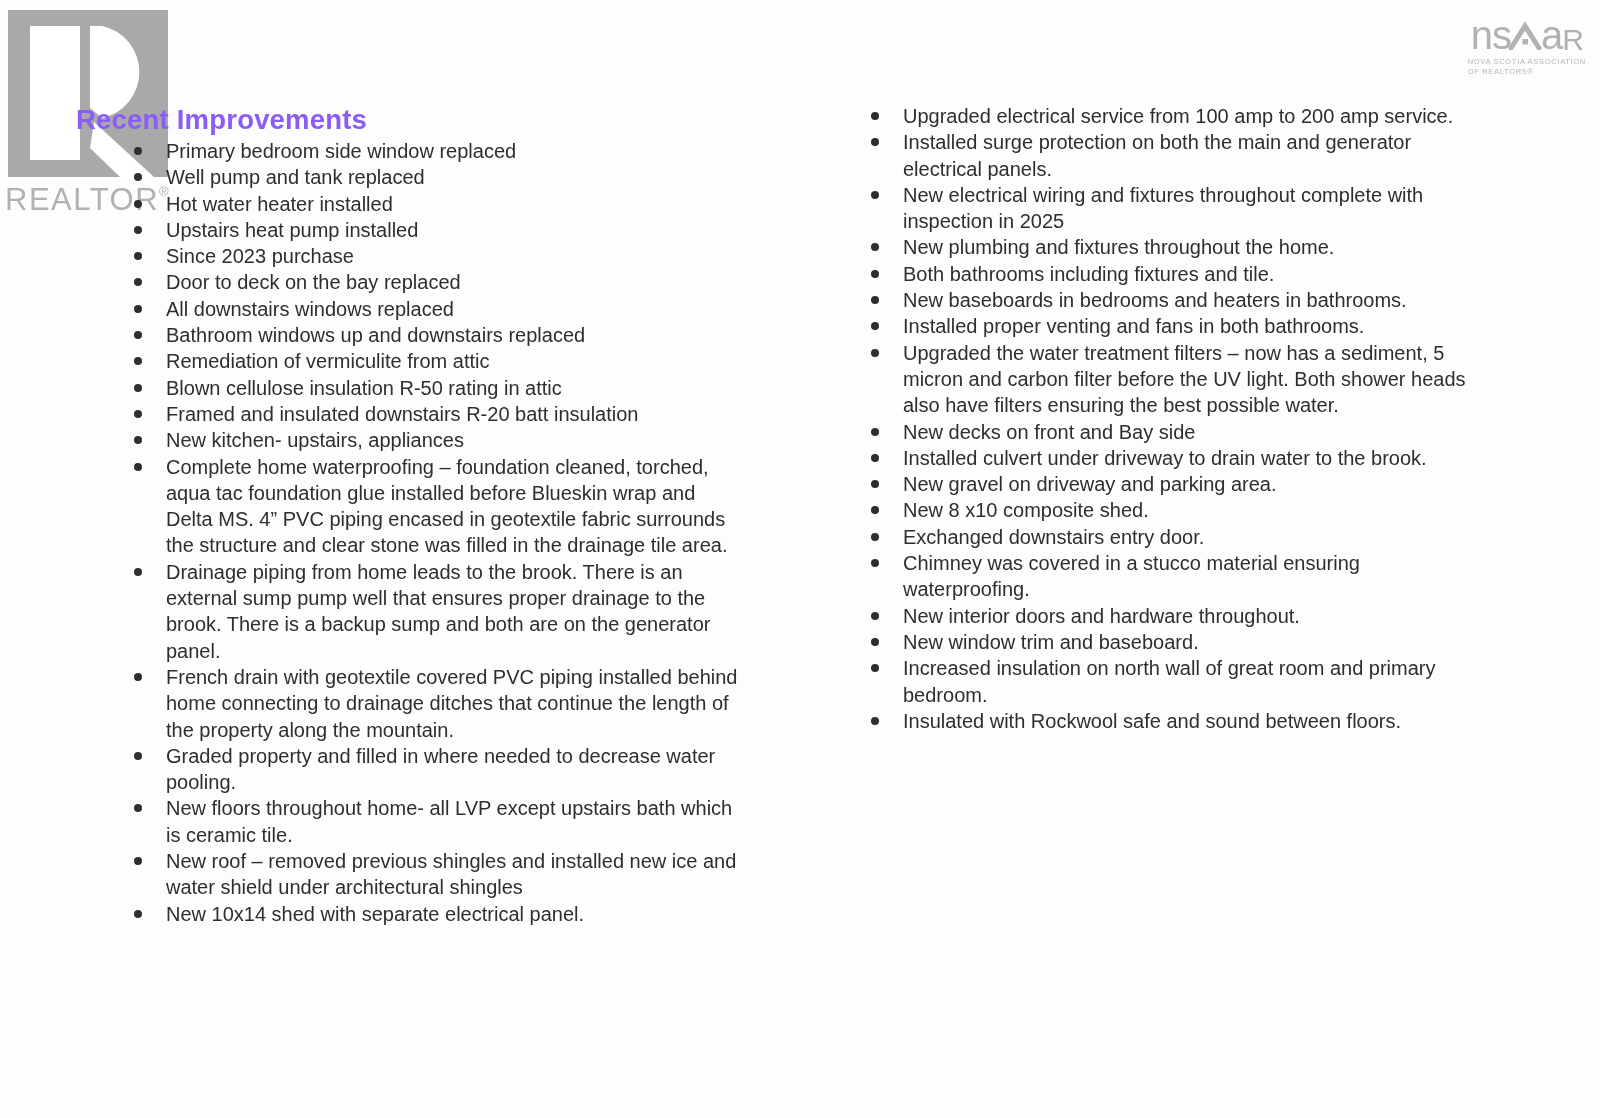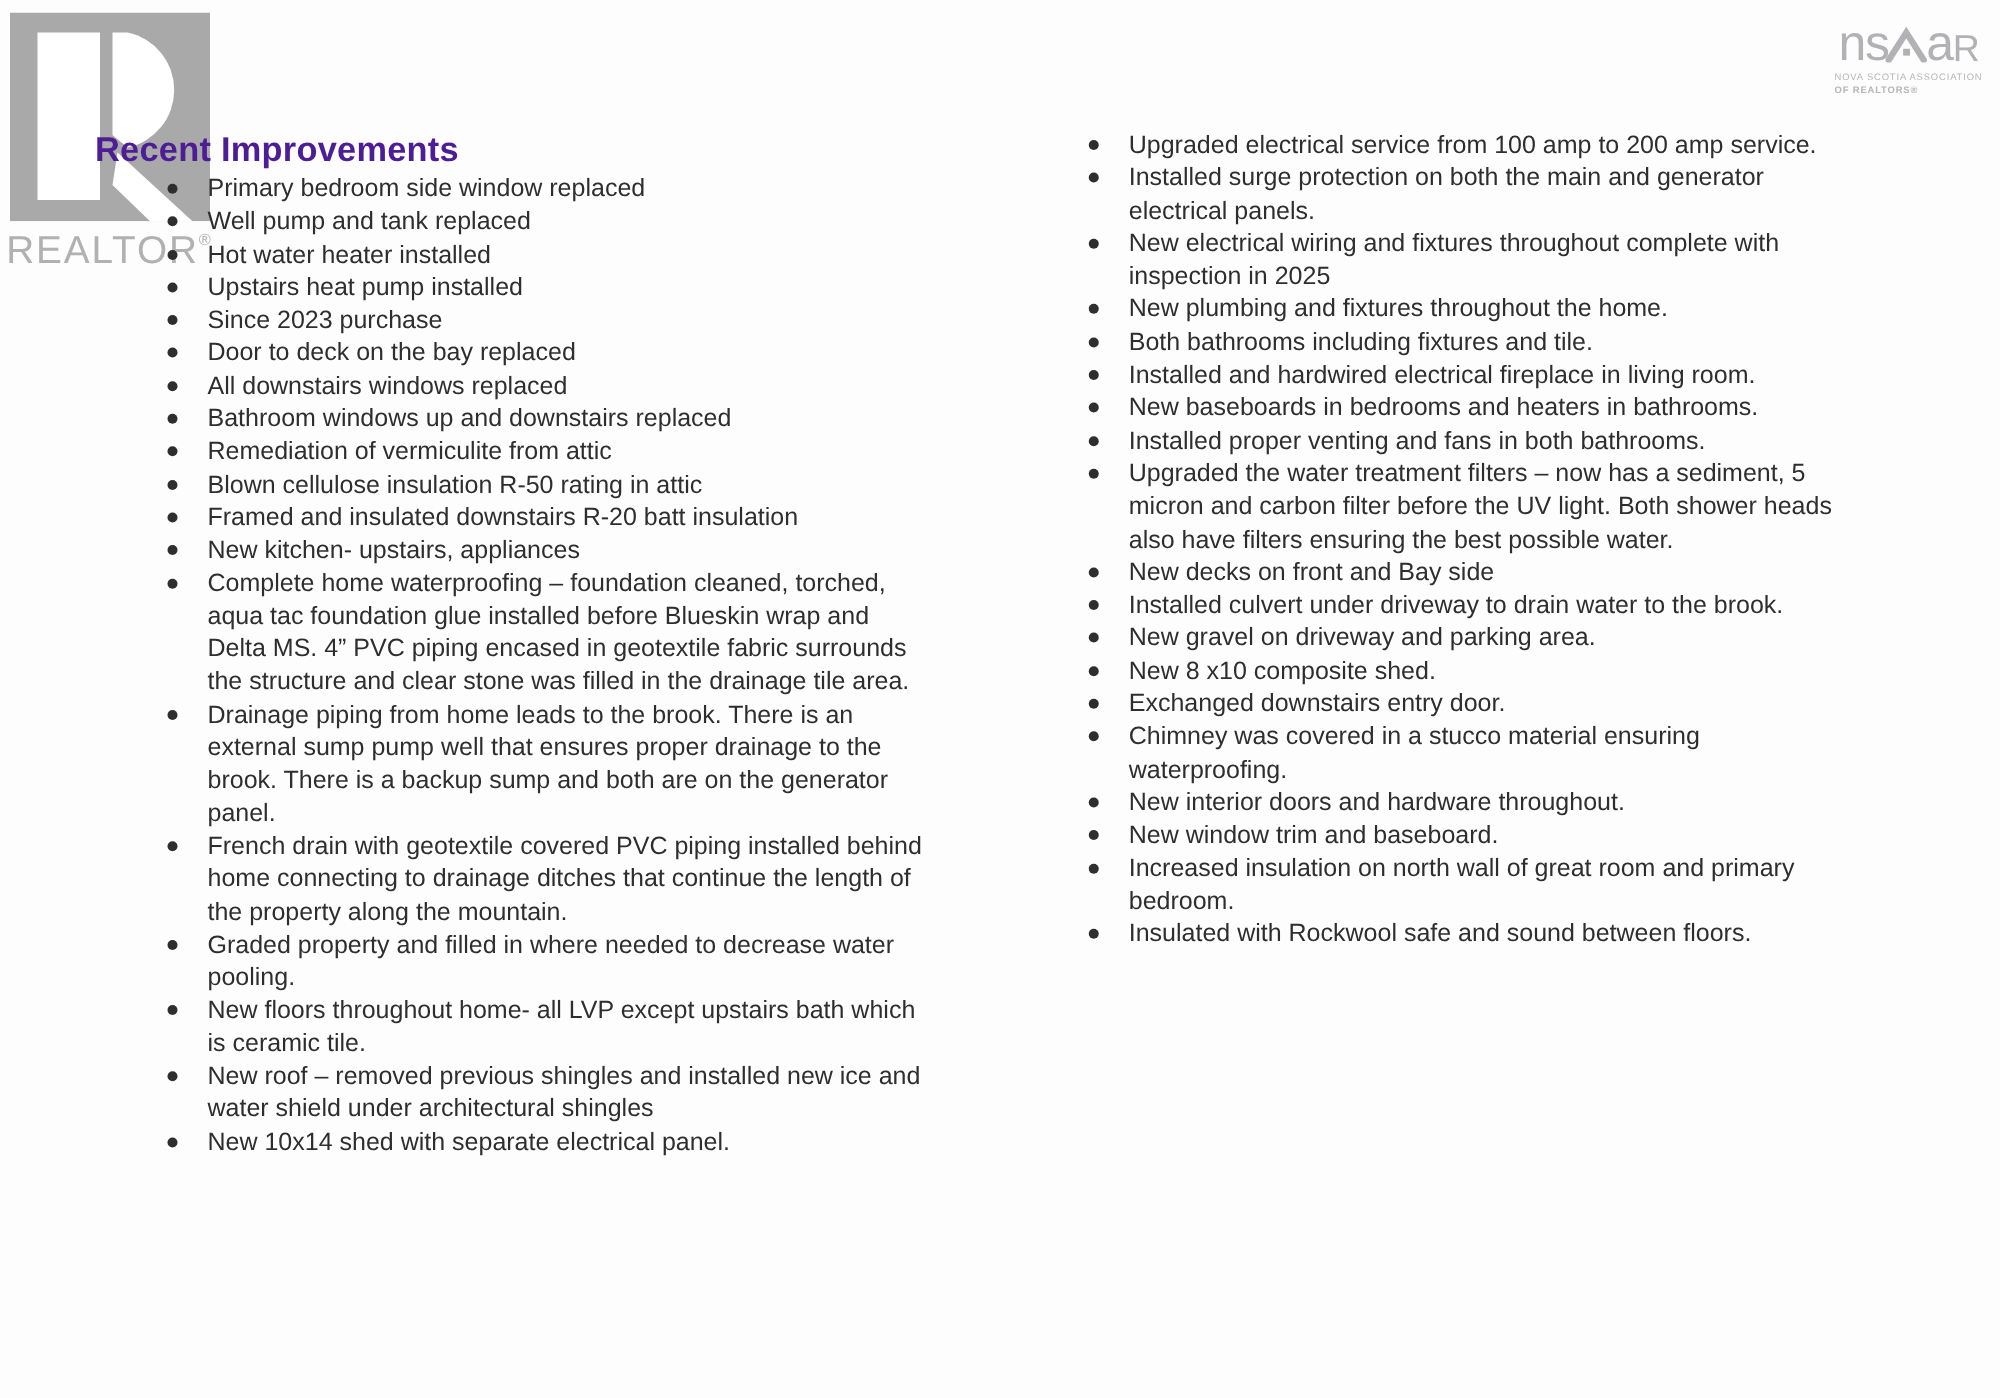--- a/index.html
+++ b/index.html
@@ -60,31 +60,31 @@
   .nsar-main .ltr-cap { font-size: 30px; }
   .nsar-main svg { margin: 0 -1px 1px -3px; display: block; }
   .nsar-tagline {
     margin-top: 6px;
     font-size: 7.5px;
     letter-spacing: 0.7px;
     color: #b6b6ba;
     line-height: 1.35;
     white-space: nowrap;
   }
-  .nsar-tagline .tag2 { font-weight: 700; }
+  .nsar-tagline .tag2 { font-weight: 400; }
 
   
   .page-title {
     position: absolute;
     left: 76px;
     top: 86px;
     z-index: 1;
     font-size: 27.5px;
     font-weight: 700;
-    color: #4c1d95;
+    color: #8b5cf6;
     letter-spacing: 0.2px;
     white-space: nowrap;
   }
   ul.improvements {
     position: absolute;
     z-index: 1;
     margin: 14px;
     padding: 0;
     list-style: none;
     font-size: 20px;
@@ -165,21 +165,20 @@
       <li>New roof – removed previous shingles and installed new ice and water shield under architectural shingles</li>
       <li>New 10x14 shed with separate electrical panel.</li>
     </ul>
 
   <ul class="improvements col-right">
       <li>Upgraded electrical service from 100 amp to 200 amp service.</li>
       <li>Installed surge protection on both the main and generator electrical panels.</li>
       <li>New electrical wiring and fixtures throughout complete with inspection in 2025</li>
       <li>New plumbing and fixtures throughout the home.</li>
       <li>Both bathrooms including fixtures and tile.</li>
-      <li>Installed and hardwired electrical fireplace in living room.</li>
       <li>New baseboards in bedrooms and heaters in bathrooms.</li>
       <li>Installed proper venting and fans in both bathrooms.</li>
       <li>Upgraded the water treatment filters – now has a sediment, 5 micron and carbon filter before the UV light. Both shower heads also have filters ensuring the best possible water.</li>
       <li>New decks on front and Bay side</li>
       <li>Installed culvert under driveway to drain water to the brook.</li>
       <li>New gravel on driveway and parking area.</li>
       <li>New 8 x10 composite shed.</li>
       <li>Exchanged downstairs entry door.</li>
       <li>Chimney was covered in a stucco material ensuring waterproofing.</li>
       <li>New interior doors and hardware throughout.</li>

